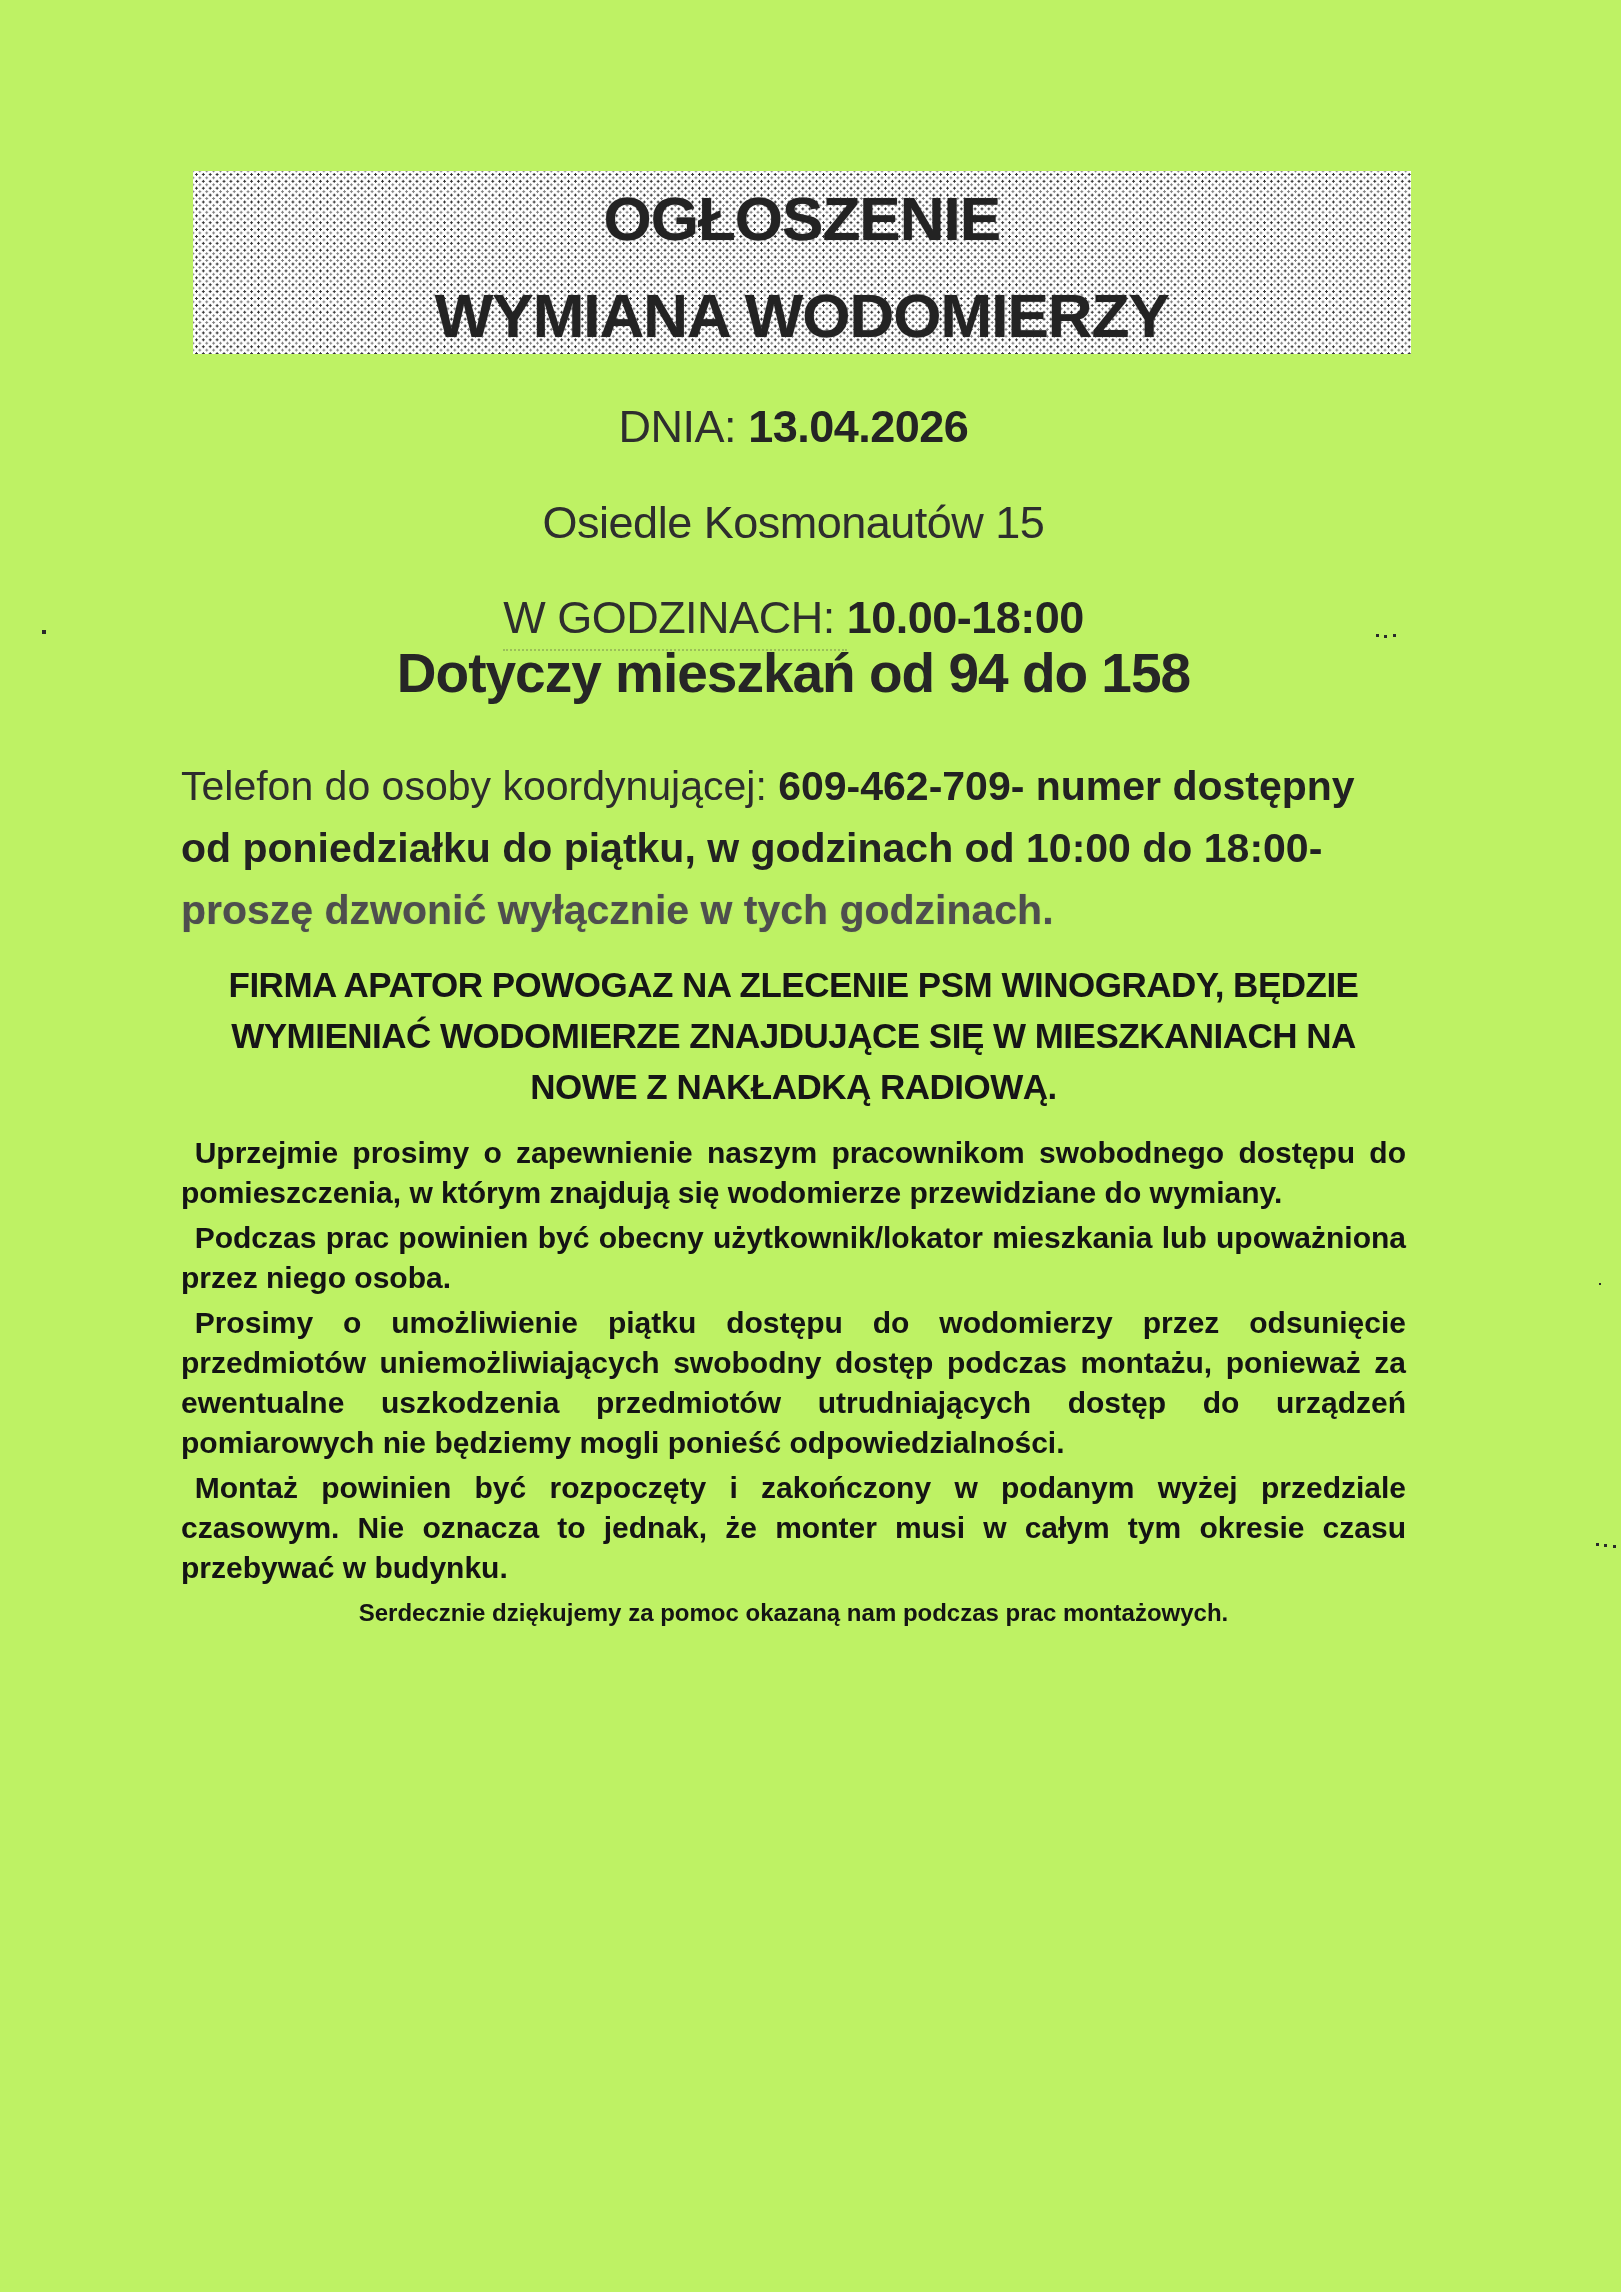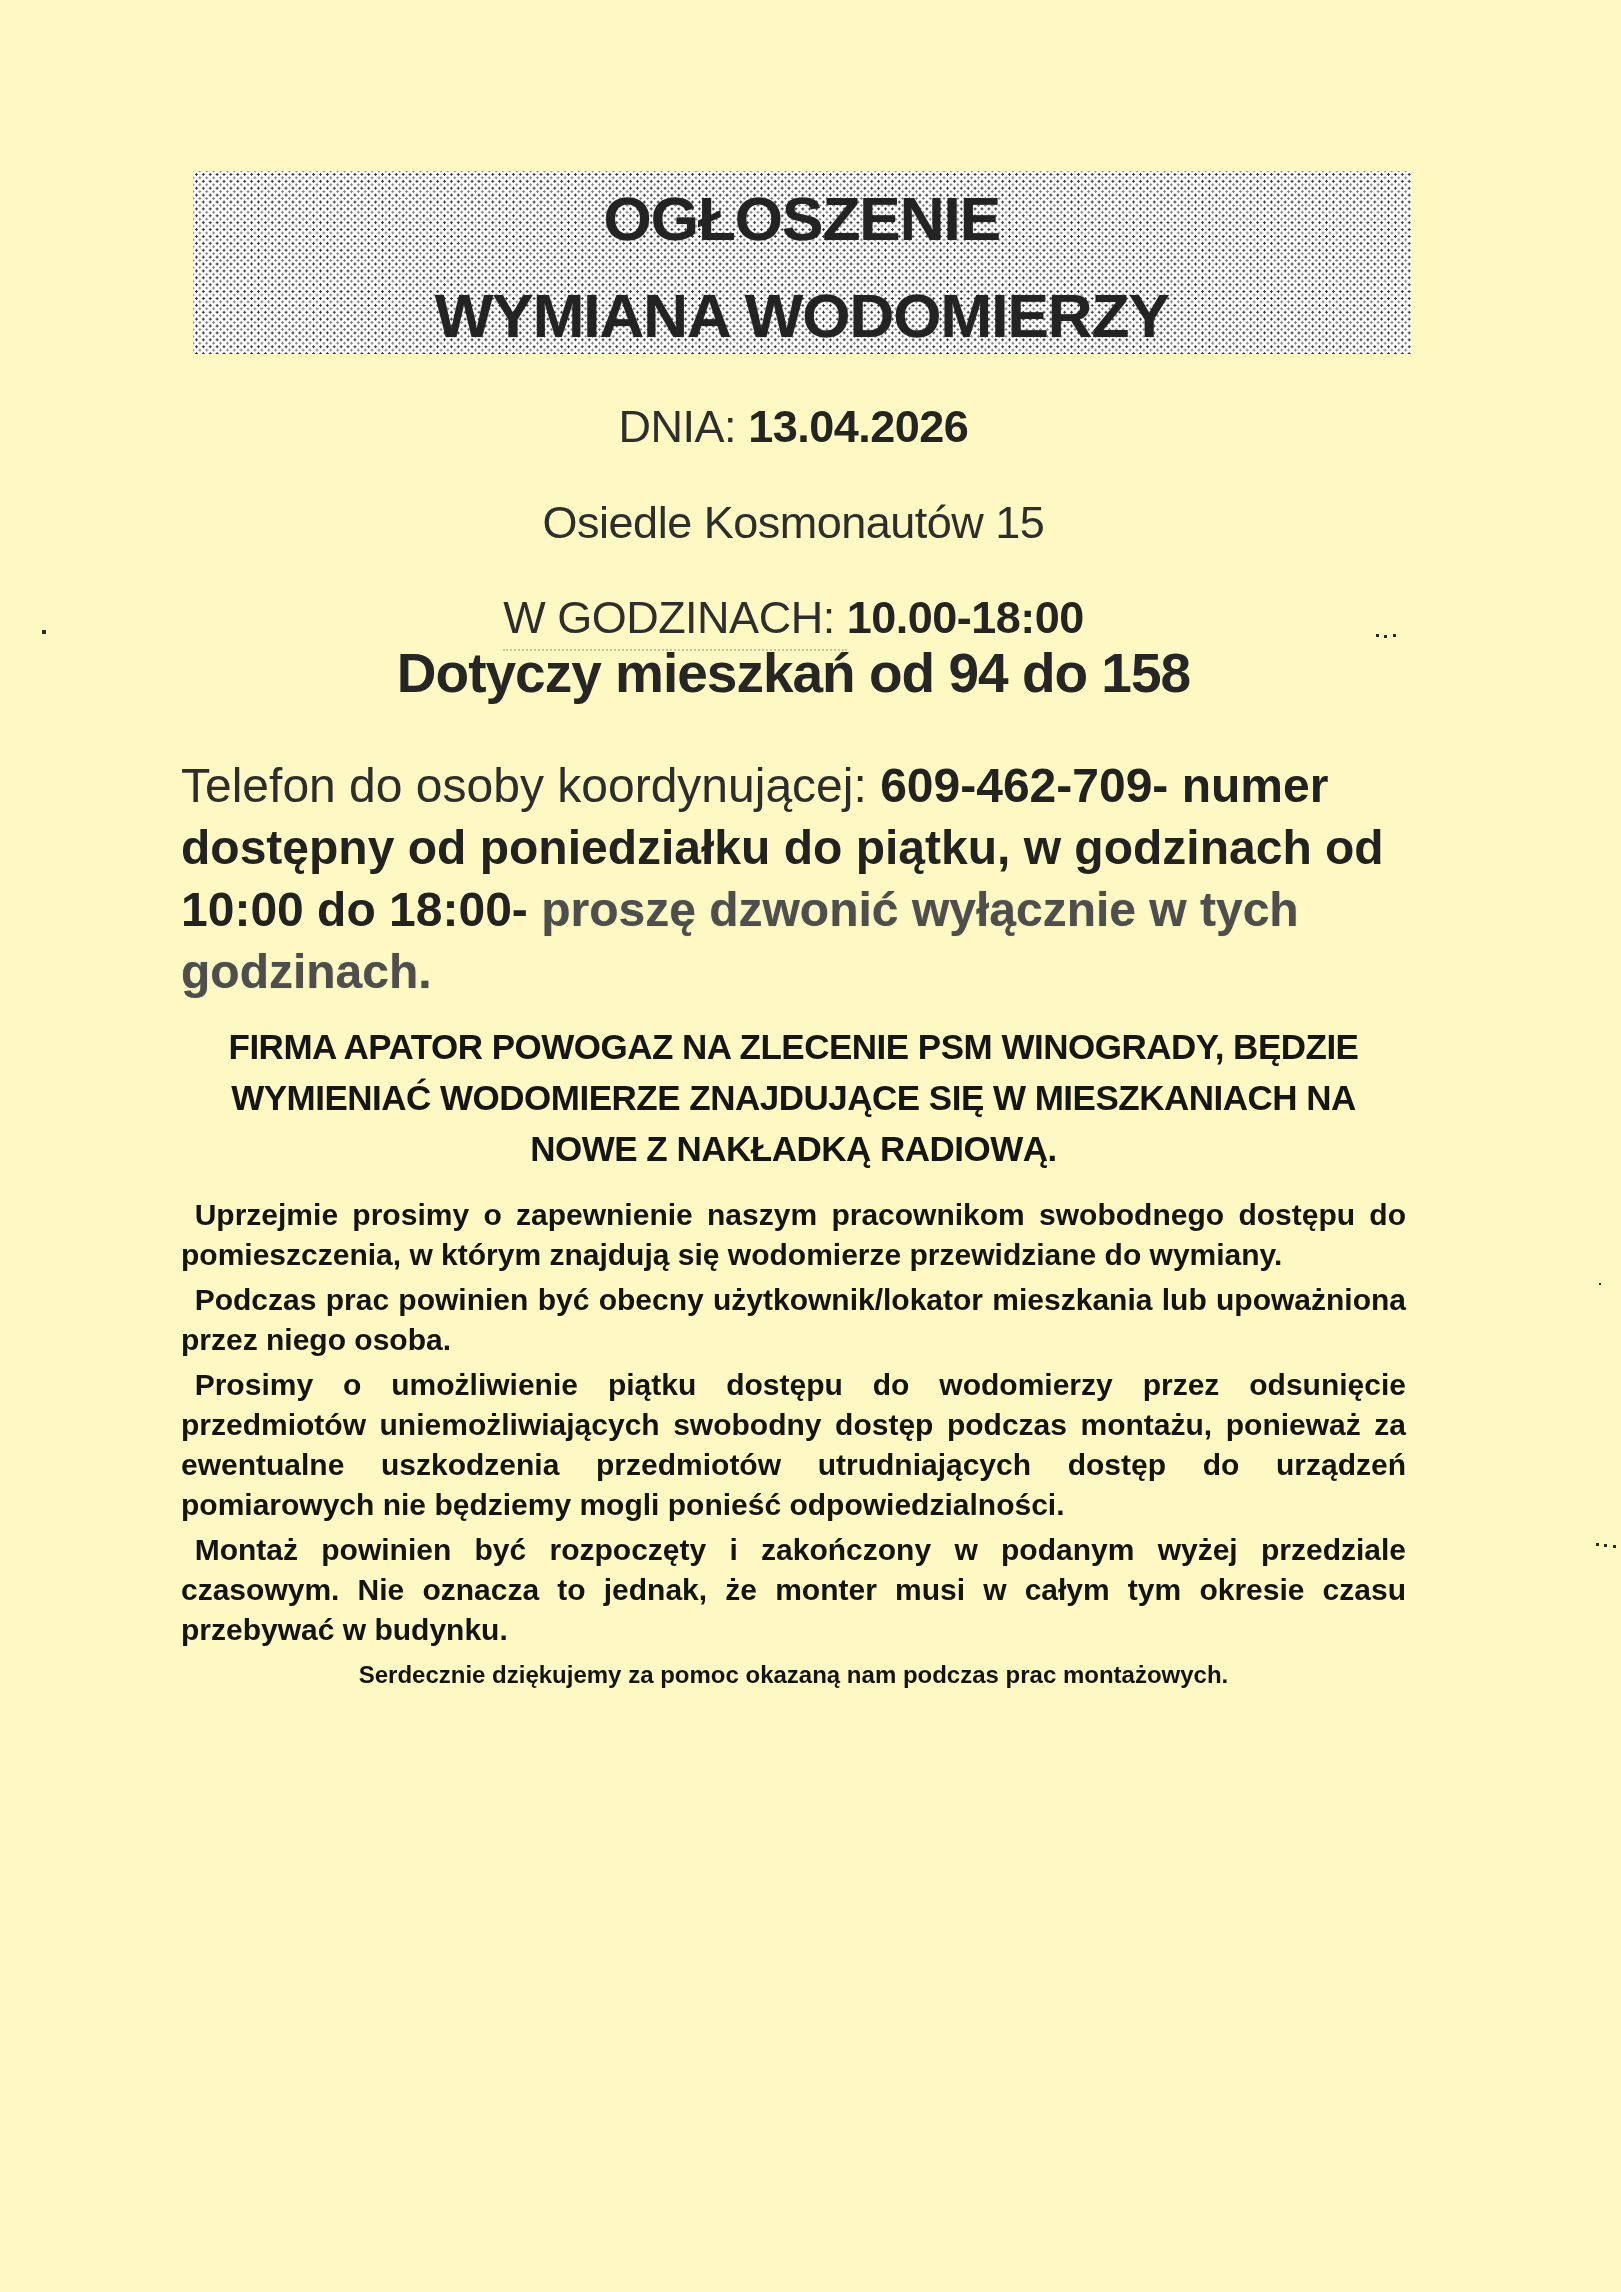--- a/index.html
+++ b/index.html
@@ -2,21 +2,21 @@
 <html lang="pl"><head>
 <meta charset="utf-8">
 <title>Ogłoszenie – wymiana wodomierzy</title>
 <style>
   html,body{margin:0;padding:0;background:#e8e8e8;}
   .page{
     position:relative;
     width:1621px;
     height:2293px;
     margin:0 auto;
-    background:#fef9c3;
+    background:#bef264;
     font-family:"Liberation Sans", sans-serif;
     color:#1f1f1f;
     overflow:hidden;
   }
   .content{
     position:absolute;
     left:181px;
     top:171px;
     width:1225px;
   }
@@ -64,21 +64,21 @@
   .subject-line{
     text-align:center;
     font-size:55px;
     line-height:61px;
     font-weight:bold;
     letter-spacing:-1px;
     color:#262626;
   }
   .phone-para{
     margin-top:51px;
-    font-size:48px;
+    font-size:41px;
     line-height:62px;
     text-align:left;
     color:#2d2d2d;
   }
   .phone-bold{font-weight:bold;color:#222222;}
   .phone-light{font-weight:bold;color:#4e4e4e;text-shadow:0 0 1px rgba(90,90,90,.5);}
   .caps-para{
     margin-top:17.6px;
     font-size:35px;
     line-height:51px;

